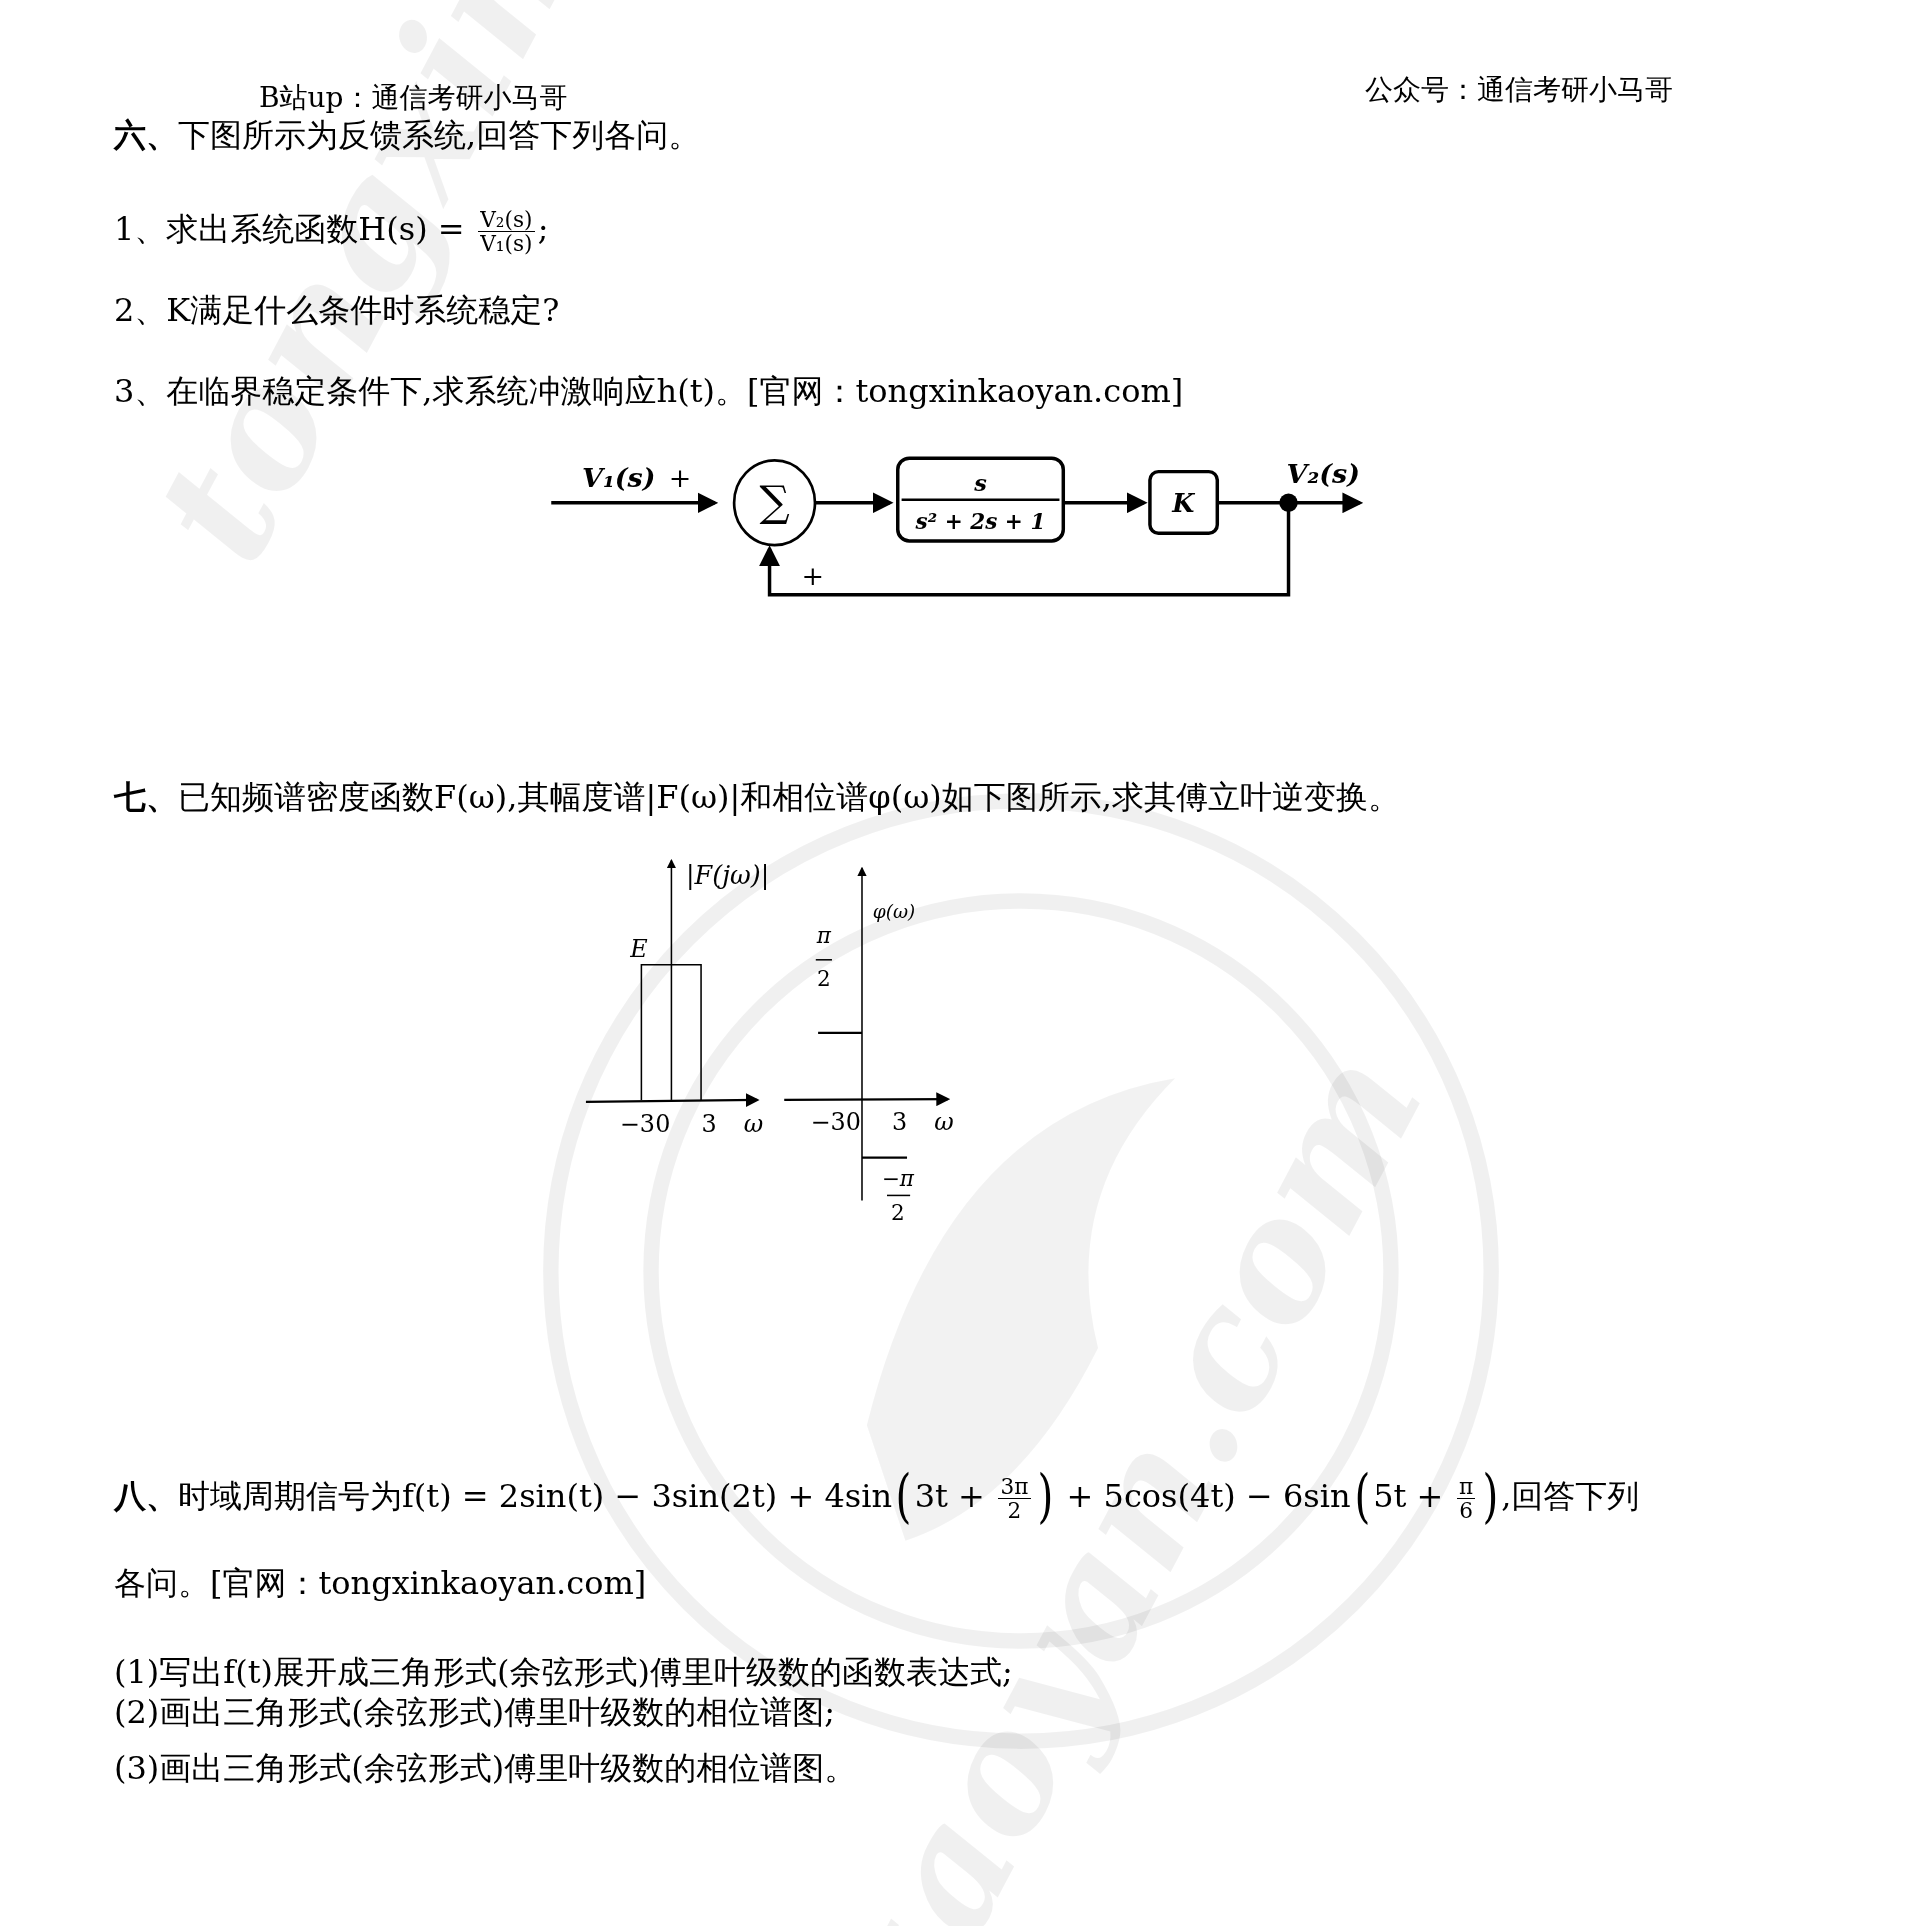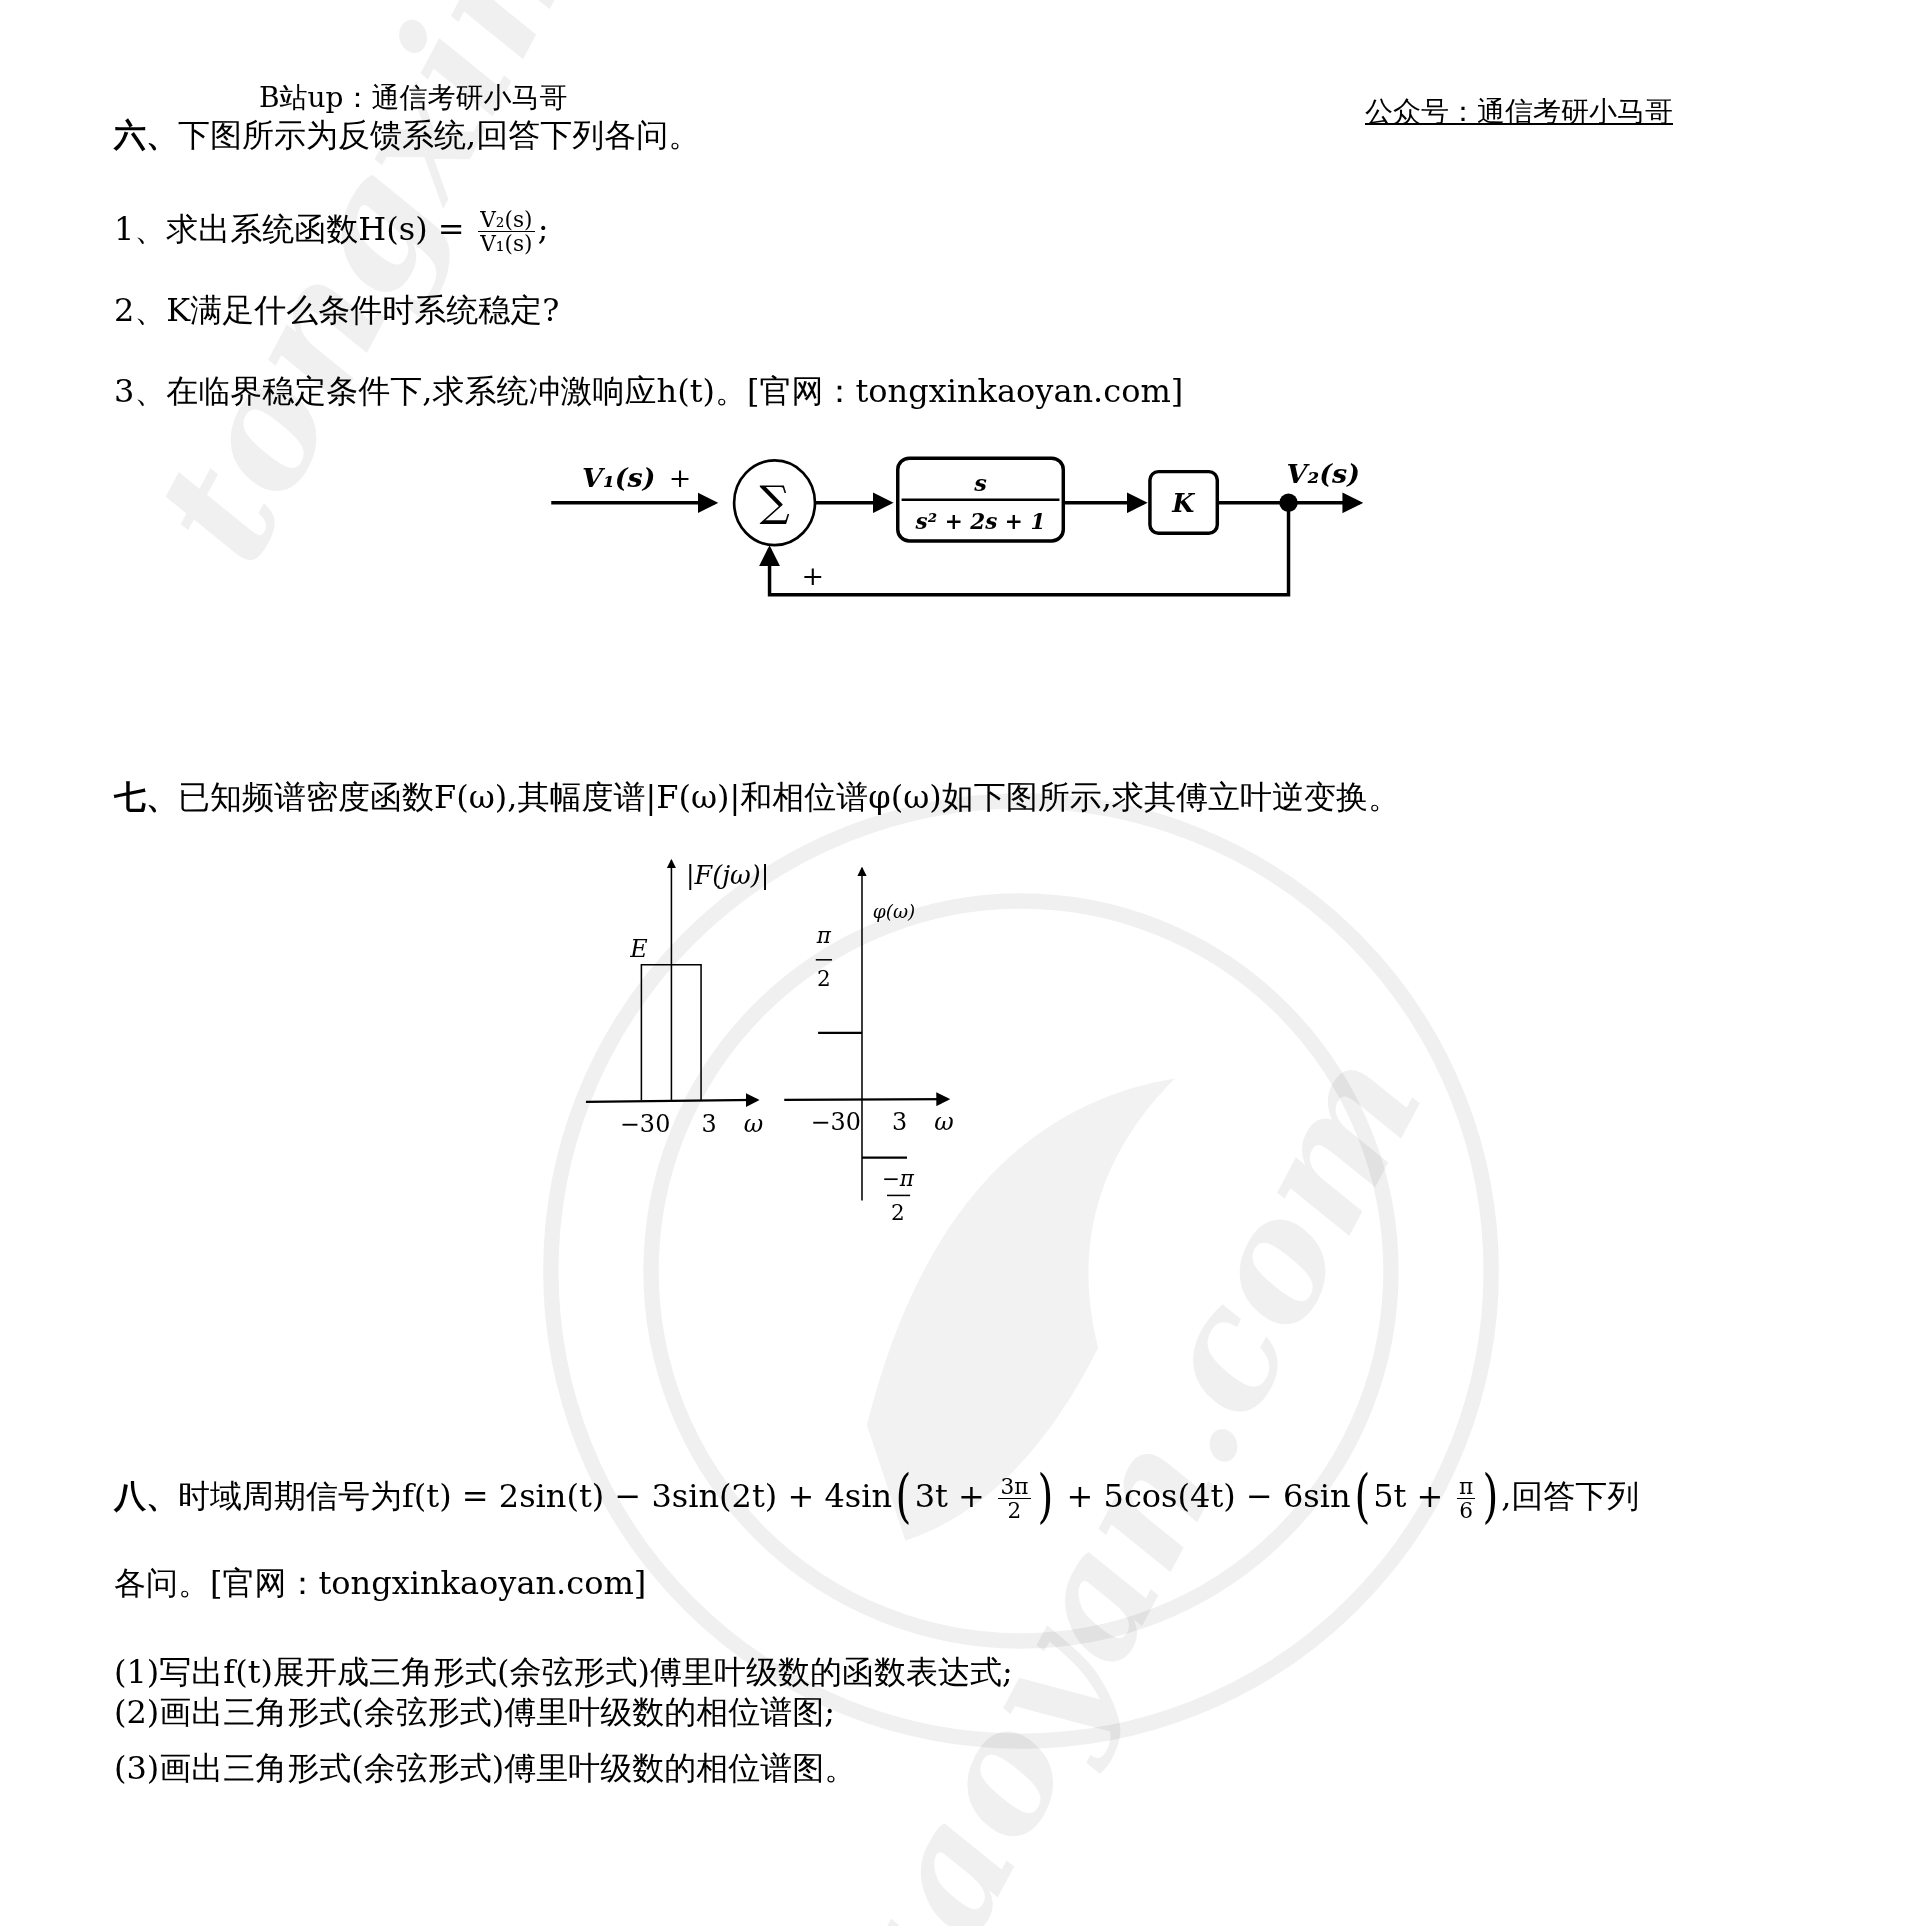--- a/index.html
+++ b/index.html
@@ -22,21 +22,21 @@
 
 <div class="watermark" style="left:116px;top:501px;transform:rotate(-62deg);transform-origin:left top;">tongxinkaoyan.com</div>
 <div class="watermark" style="left:462px;top:2581px;transform:rotate(-62deg);transform-origin:left top;">tongxinkaoyan.com</div>
 <svg class="abs" style="left:520px;top:770px;" width="1002" height="1002" viewBox="0 0 2600 2600">
   <circle cx="1300" cy="1300" r="1220" fill="none" stroke="rgba(0,0,0,0.06)" stroke-width="40"></circle>
   <circle cx="1300" cy="1300" r="960" fill="none" stroke="rgba(0,0,0,0.06)" stroke-width="40"></circle>
   <path d="M900 1700 Q1100 900 1700 800 Q1400 1100 1500 1500 Q1300 1900 1000 2000 Z" fill="rgba(0,0,0,0.05)"></path>
 </svg>
 
 <div class="abs hdr" style="left:231px;top:79px;">B站up：通信考研小马哥</div>
-<div class="abs hdr" style="left:1337px;top:93px;text-decoration:underline;">公众号：通信考研小马哥</div>
+<div class="abs hdr" style="left:1337px;top:71px;">公众号：通信考研小马哥</div>
 
 <div class="abs q" style="left:114px;top:116px;">
   <span class="qb">六、</span><span>下图所示为反馈系统,回答下列各问。</span>
 </div>
 <div class="abs q" style="left:114px;top:208px;">
   <span>1、求出系统函数</span><span class="math">H(s) = </span><span class="frac math">
       <span class="num">V₂(s)</span>
       <span class="den">V₁(s)</span>
     </span><span>;</span>
 </div>

